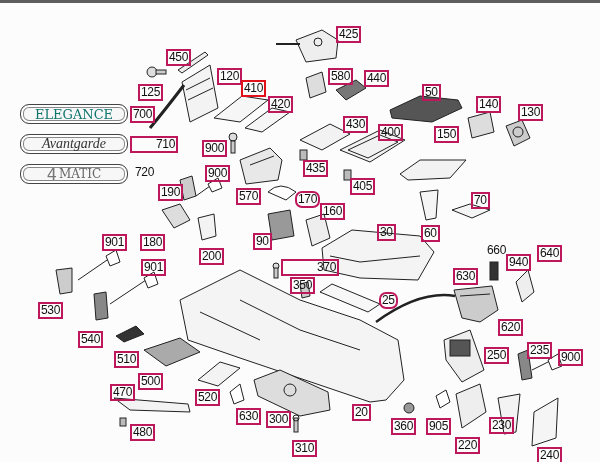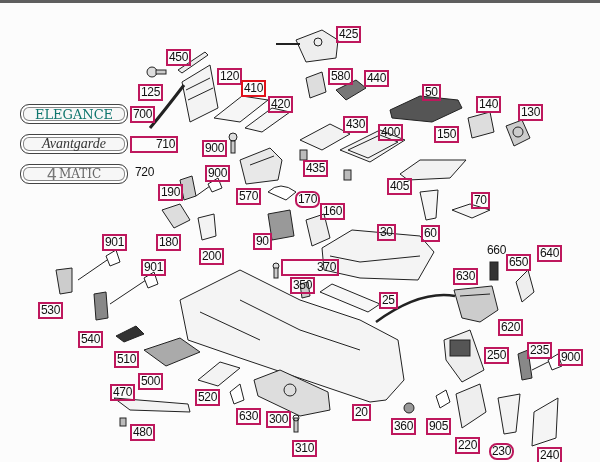--- a/index.html
+++ b/index.html
@@ -284,61 +284,61 @@
 <div class="lbl" style="left:518px;top:104px;">130</div>
 
 <div class="lbl" style="left:130px;top:106px;">700</div>
 <div class="lbl" style="left:130px;top:136px;padding-left:24px;">710</div>
 <div class="lbl plain" style="left:134px;top:166px;">720</div>
 
 <div class="lbl" style="left:202px;top:140px;">900</div>
 <div class="lbl" style="left:343px;top:116px;">430</div>
 <div class="lbl" style="left:378px;top:124px;">400</div>
 <div class="lbl" style="left:303px;top:160px;">435</div>
-<div class="lbl" style="left:350px;top:178px;margin-left:37px;">405</div>
+<div class="lbl" style="left:350px;top:178px;">405</div>
 <div class="lbl" style="left:434px;top:126px;">150</div>
 
 <div class="lbl" style="left:205px;top:165px;">900</div>
 <div class="lbl" style="left:158px;top:184px;">190</div>
 <div class="lbl" style="left:236px;top:188px;">570</div>
 <div class="lbl" style="left:295px;top:191px;border-radius:7px;">170</div>
 <div class="lbl" style="left:320px;top:203px;">160</div>
 <div class="lbl" style="left:471px;top:192px;">70</div>
 
-<div class="lbl" style="left:156px;top:234px;">180</div>
+<div class="lbl" style="left:140px;top:234px;">180</div>
 <div class="lbl" style="left:199px;top:248px;">200</div>
 <div class="lbl" style="left:253px;top:233px;">90</div>
 <div class="lbl" style="left:377px;top:224px;">30</div>
 <div class="lbl" style="left:421px;top:225px;text-align:right;">60</div>
 
 <div class="lbl" style="left:102px;top:234px;">901</div>
 <div class="lbl" style="left:141px;top:259px;">901</div>
 <div class="lbl" style="left:281px;top:259px;padding-left:34px;">370</div>
 <div class="lbl" style="left:290px;top:277px;">350</div>
 <div class="lbl plain" style="left:486px;top:244px;">660</div>
-<div class="lbl" style="left:506px;top:254px;">650</div>
+<div class="lbl" style="left:506px;top:254px;">940</div>
 <div class="lbl" style="left:537px;top:245px;">640</div>
 <div class="lbl" style="left:453px;top:268px;">630</div>
 
 <div class="lbl" style="left:38px;top:302px;">530</div>
-<div class="lbl" style="left:379px;top:292px;">25</div>
+<div class="lbl" style="left:379px;top:292px;border-radius:7px;">25</div>
 <div class="lbl" style="left:78px;top:331px;">540</div>
 <div class="lbl" style="left:498px;top:319px;">620</div>
 
 <div class="lbl" style="left:114px;top:351px;">510</div>
 <div class="lbl" style="left:138px;top:373px;">500</div>
 <div class="lbl" style="left:484px;top:347px;">250</div>
 <div class="lbl" style="left:527px;top:342px;">235</div>
 <div class="lbl" style="left:558px;top:349px;">900</div>
 
 <div class="lbl" style="left:110px;top:384px;">470</div>
 <div class="lbl" style="left:195px;top:389px;">520</div>
 <div class="lbl" style="left:236px;top:408px;">630</div>
 <div class="lbl" style="left:266px;top:411px;">300</div>
 <div class="lbl" style="left:352px;top:404px;">20</div>
 <div class="lbl" style="left:391px;top:418px;">360</div>
 <div class="lbl" style="left:426px;top:418px;">905</div>
 
 <div class="lbl" style="left:130px;top:424px;">480</div>
 <div class="lbl" style="left:292px;top:440px;">310</div>
 <div class="lbl" style="left:455px;top:437px;">220</div>
-<div class="lbl" style="left:489px;top:443px;border-radius:8px;">230</div>
+<div class="lbl" style="left:489px;top:417px;">230</div>
 <div class="lbl" style="left:537px;top:447px;">240</div>
 
 </body></html>

